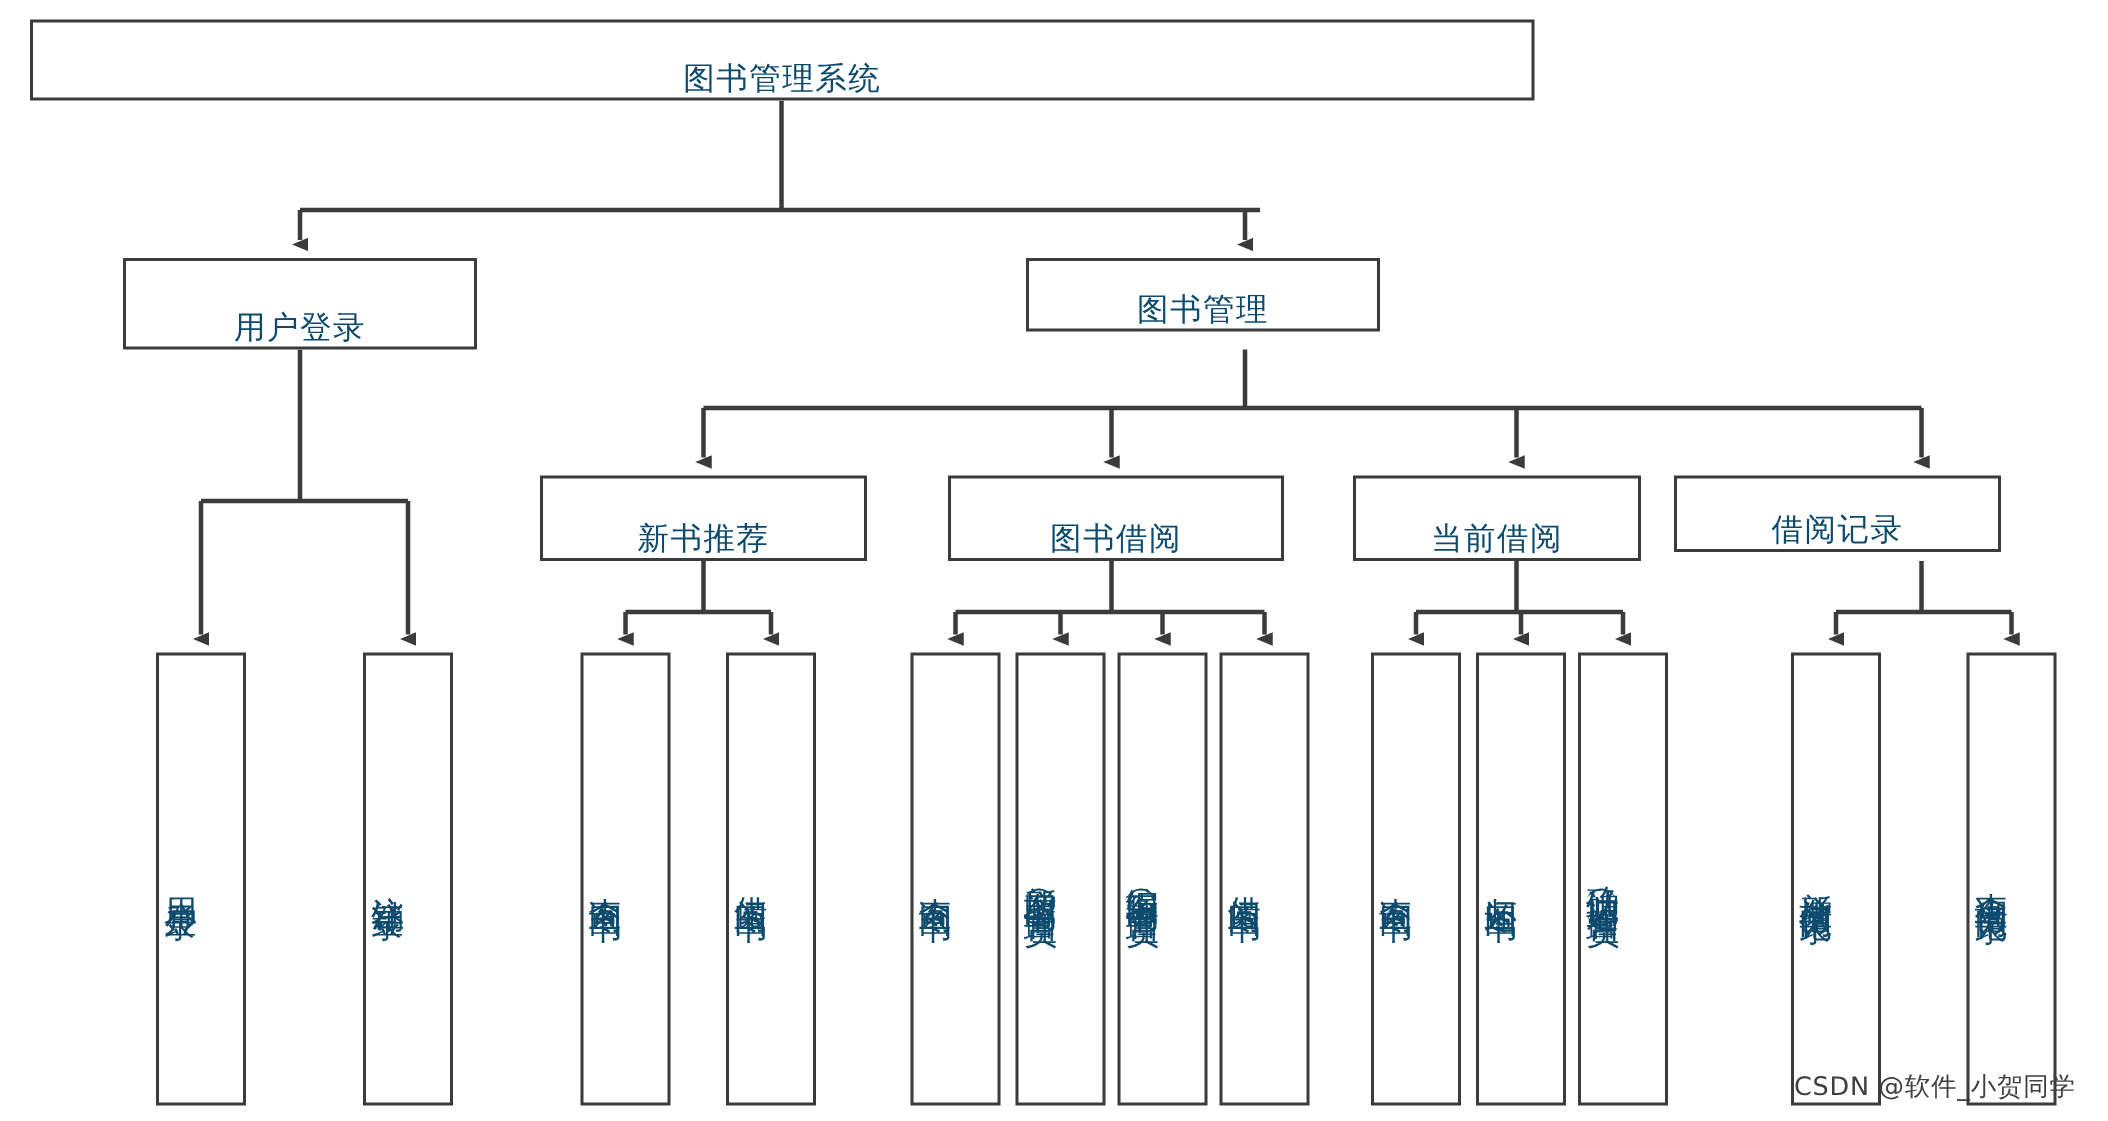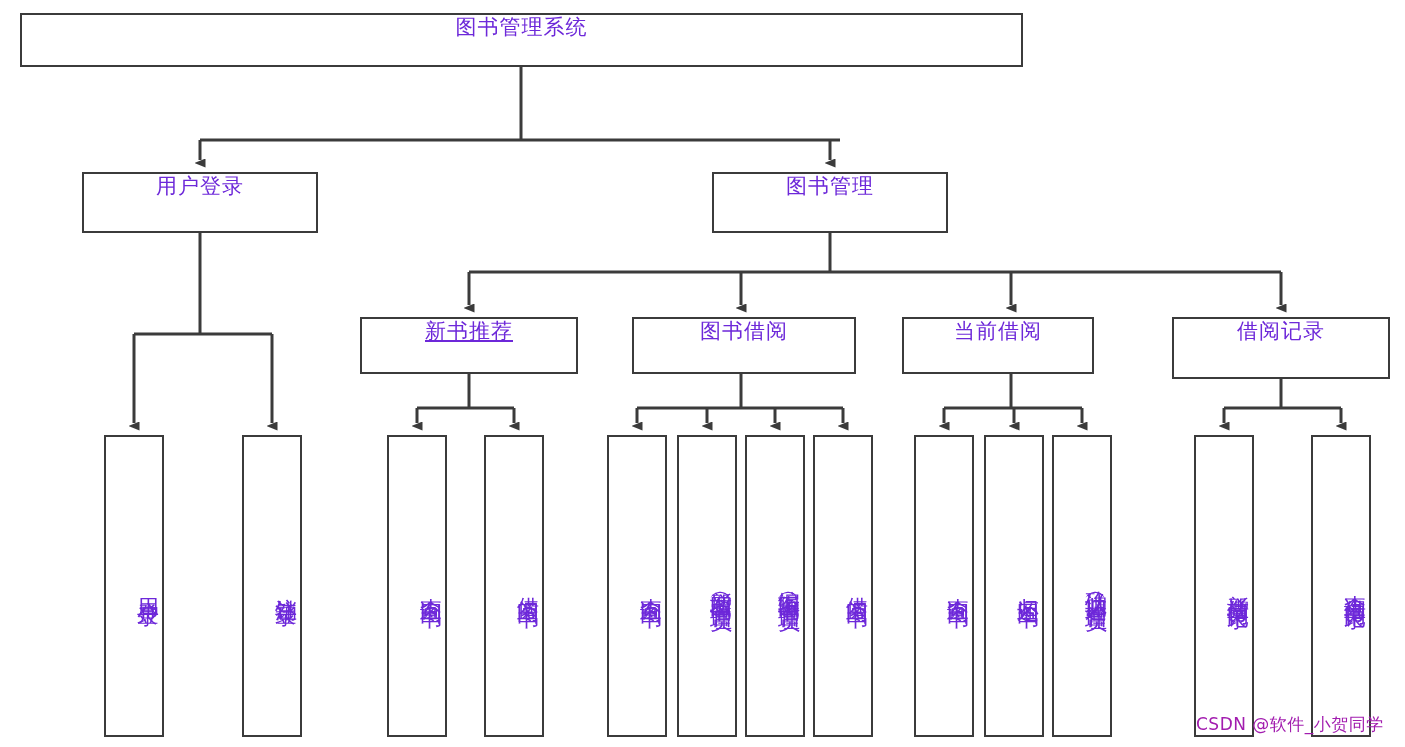--- a/index.html
+++ b/index.html
@@ -24,23 +24,23 @@
     width: 1405px;
     height: 747px;
     pointer-events: none;
   }
   .node {
     position: absolute;
     box-sizing: border-box;
     border: 2.5px solid #3b3b3b;
     background: #ffffff;
     display: flex;
-    align-items: flex-start;
+    align-items: flex-end;
     justify-content: center;
-    color: #6d28d9;
+    color: #0c4a6e;
   }
   .node.horiz {
     font-size: 21px;
     letter-spacing: 1px;
     line-height: 1.2;
     white-space: nowrap;
   }
   .node.vert {
     writing-mode: vertical-rl;
     text-orientation: upright;
@@ -53,21 +53,21 @@
   .node.vert .vlabel {
     writing-mode: vertical-rl;
     text-orientation: upright;
     display: block;
   }
   #watermark {
     position: absolute;
     left: 1196px;
     top: 713px;
     font-size: 17px;
-    color: #a21caf;
+    color: #404040;
     white-space: nowrap;
     letter-spacing: 0.5px;
     font-family: "DejaVu Sans", "Liberation Sans", sans-serif;
   }
 </style>
 </head>
 <body>
 
 <div id="canvas">
 
@@ -121,34 +121,34 @@
     </g>
   </svg>
 
   <div class="node horiz" style="left:20px; top:13px; width:1003px; height:54px;">
     <span>图书管理系统</span>
   </div>
 
   <div class="node horiz" style="left:82px; top:172px; width:236px; height:61px;">
     <span>用户登录</span>
   </div>
-  <div class="node horiz" style="left:712px; top:172px; width:236px; height:61px;">
+  <div class="node horiz" style="left:684px; top:172px; width:236px; height:49px;">
     <span>图书管理</span>
   </div>
 
-  <div class="node horiz" style="left:360px; top:317px; width:218px; height:57px;text-decoration:underline;">
+  <div class="node horiz" style="left:360px; top:317px; width:218px; height:57px;">
     <span>新书推荐</span>
   </div>
   <div class="node horiz" style="left:632px; top:317px; width:224px; height:57px;">
     <span>图书借阅</span>
   </div>
   <div class="node horiz" style="left:902px; top:317px; width:192px; height:57px;">
     <span>当前借阅</span>
   </div>
-  <div class="node horiz" style="left:1172px; top:317px; width:218px; height:62px;">
+  <div class="node horiz" style="left:1116px; top:317px; width:218px; height:51px;">
     <span>借阅记录</span>
   </div>
 
   <div class="node vert" style="left:104px; top:435px; width:60px; height:302px;">
     <span class="vlabel">用户登录</span>
   </div>
   <div class="node vert" style="left:242px; top:435px; width:60px; height:302px;">
     <span class="vlabel">注销登录</span>
   </div>
   <div class="node vert" style="left:387px; top:435px; width:60px; height:302px;">

